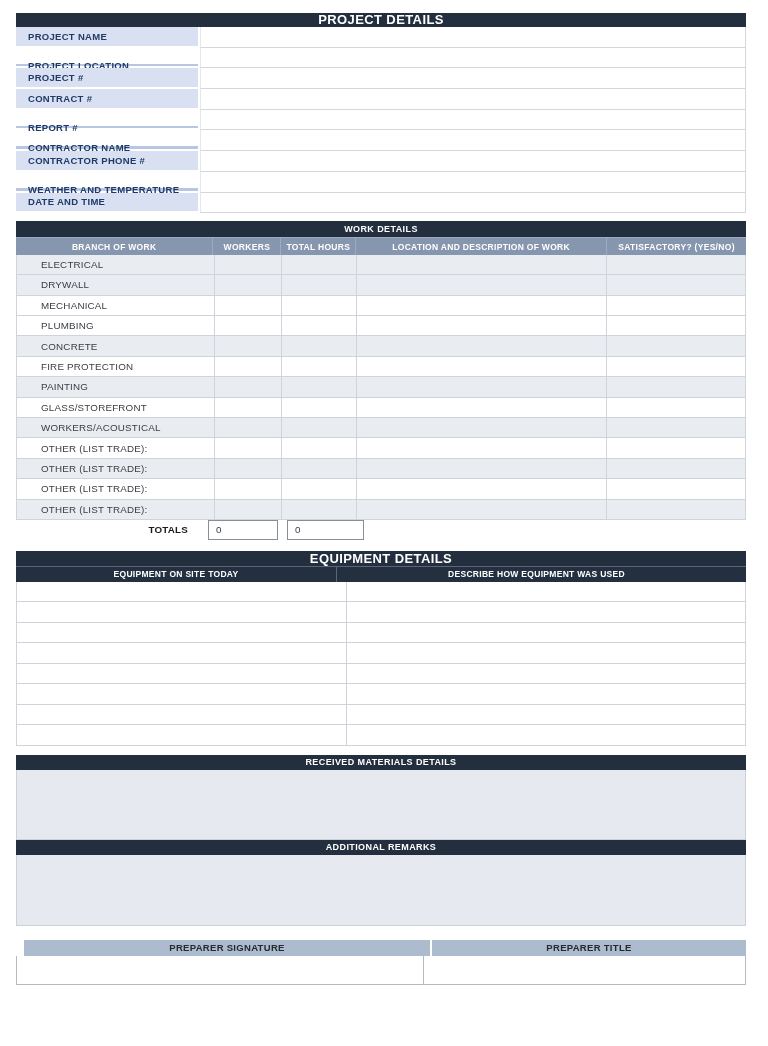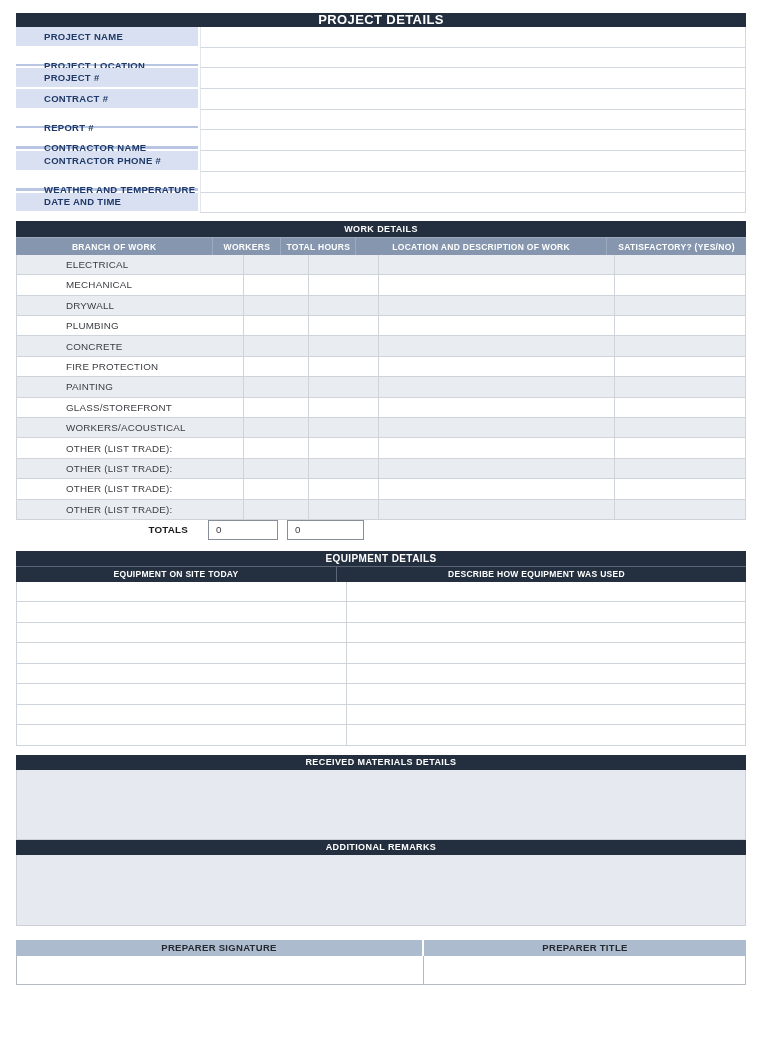--- a/index.html
+++ b/index.html
@@ -4,57 +4,57 @@
 <style>
   html,body{margin:0;padding:0;background:#ffffff;}
   body{width:768px;height:1046px;font-family:"Liberation Sans",sans-serif;-webkit-font-smoothing:antialiased;}
   .page{position:relative;width:768px;height:1046px;overflow:hidden;background:#fff;}
   .title{margin:0;padding:21px 0 0 21px;font-size:17px;line-height:17px;font-weight:bold;color:#58595b;letter-spacing:.2px;}
   .content{margin-left:16px;width:730px;box-sizing:border-box;}
   .bar{background:#232e3e;color:#fff;font-weight:bold;text-align:center;letter-spacing:.4px;}
   .pd{margin-top:13px;}
   .pd-bar{height:14px;line-height:14px;font-size:13px;}
   .pd-row{display:flex;height:20.7px;}
-  .pd-label{width:182px;box-sizing:border-box;border-bottom:2px solid #fff;display:flex;align-items:center;padding-left:28px;font-size:9.5px;font-weight:bold;color:#1f3a68;letter-spacing:.3px;}
+  .pd-label{width:182px;box-sizing:border-box;border-bottom:2px solid #fff;display:flex;align-items:center;padding-left:12px;font-size:9.5px;font-weight:bold;color:#1f3a68;letter-spacing:.3px;}
   .pd-label.light{background:#d9e0f1;}
   .pd-label.dark{background:#b8c6e4;margin-top:16px;}
   .pd-value{flex:1;box-sizing:border-box;background:#fff;border-right:1px solid #d3d8df;border-bottom:1px solid #d3d8df;border-left:1px solid #e4e7ec;margin-left:2px;}
   .pd-row:first-of-type .pd-value{border-top:1px solid #d3d8df;}
   .wd{margin-top:8px;}
   .wd-bar{height:16px;line-height:16px;font-size:9px;}
   .wd-colhdr{display:flex;height:17.7px;background:#8596ae;}
   .wd-colhdr .hc{box-sizing:border-box;display:flex;align-items:center;justify-content:center;color:#fff;font-weight:bold;font-size:8.5px;letter-spacing:.3px;border-right:1px solid #9dabbf;border-top:1px solid #9dabbf;text-align:center;}
   .wd-colhdr .hc:last-child{border-right:none;}
   .c1{width:203px;} .c2{width:70px;} .c3{width:77px;} .c4{width:258px;} .c5{width:143px;}
   .wd-row{display:flex;height:20.4px;box-sizing:border-box;border-bottom:1px solid #cfd4db;border-left:1px solid #cfd4db;}
   .wd-row.gray{background:#e9ecf1;}
   .wd-row.white{background:#ffffff;}
   .wd-c{box-sizing:border-box;border-right:1px solid #cfd4db;display:flex;align-items:center;}
-  .wd-branch{padding-left:8px;font-size:9.8px;color:#3a3d42;letter-spacing:.2px;margin-left:41px;}
+  .wd-branch{padding-left:24px;font-size:9.8px;color:#3a3d42;letter-spacing:.2px;}
   .totals-row{display:flex;height:20px;gap:10px;}
   .totals-label{width:182px;box-sizing:border-box;display:flex;align-items:center;justify-content:flex-end;padding-right:10px;font-size:9.8px;font-weight:bold;color:#1a1a1a;letter-spacing:.2px;}
   .totals-cell{box-sizing:border-box;border:1px solid #878e99;background:#fff;display:flex;align-items:center;padding-left:7px;font-size:9.8px;color:#3a3d42;}
   .totals-cell.tc2{margin-left:-1px;}
   .eq{margin-top:11px;}
-  .eq-bar{height:15px;line-height:15px;font-size:10px;text-align:center;}
+  .eq-bar{height:15px;line-height:15px;font-size:13px;text-align:center;}
   .eq-colhdr{display:flex;height:15px;background:#243040;border-top:1px solid #5a6577;}
   .eq-colhdr .hc{box-sizing:border-box;display:flex;align-items:center;justify-content:center;color:#fff;font-weight:bold;font-size:8.5px;letter-spacing:.3px;}
   .eqc1{width:321px;border-right:1px solid #5a6577;} .eqc2{width:399px;}
   .eq-row{display:flex;height:20.5px;box-sizing:border-box;background:#fff;border-bottom:1px solid #cfd4db;border-left:1px solid #cfd4db;border-right:1px solid #cfd4db;}
   .eq-cell1{width:330px;box-sizing:border-box;border-right:1px solid #cfd4db;}
   .eq-cell2{flex:1;}
   .rm{margin-top:9px;}
   .rm-bar,.ar-bar{height:15px;line-height:15px;font-size:9px;}
   .fill-body{box-sizing:border-box;background:#e6eaf0;border-left:1px solid #ccd1d8;border-right:1px solid #ccd1d8;border-bottom:1px solid #ccd1d8;}
   .rm-body{height:70px;}
   .ar-body{height:71px;}
   .prep{margin-top:14px;}
   .prep-hdr{display:flex;height:16px;}
   .prep-hc{box-sizing:border-box;background:#adbbce;display:flex;align-items:center;justify-content:center;font-size:9.5px;font-weight:bold;color:#24282f;letter-spacing:.3px;}
-  .prep-hc1{width:408px;border-right:2px solid #fff;}
+  .prep-hc1{width:408px;border-right:2px solid #fff;margin-left:8px;}
   .prep-hc2{flex:1;}
   .prep-body{display:flex;height:29px;box-sizing:border-box;border:1px solid #b6bbc2;border-top:none;}
   .prep-cell1{width:407px;box-sizing:border-box;border-right:1px solid #b6bbc2;background:#fff;}
   .prep-cell2{flex:1;background:#fff;}
 </style>
 </head>
 <body>
 
 <div class="page">
 
@@ -109,29 +109,29 @@
       <div class="hc c5">SATISFACTORY? (YES/NO)</div>
     </div>
 
     <div class="wd-row gray">
       <div class="wd-c c1 wd-branch">ELECTRICAL</div>
       <div class="wd-c c2"></div>
       <div class="wd-c c3"></div>
       <div class="wd-c c4"></div>
       <div class="wd-c c5"></div>
     </div>
+    <div class="wd-row gray">
+      <div class="wd-c c1 wd-branch">DRYWALL</div>
+      <div class="wd-c c2"></div>
+      <div class="wd-c c3"></div>
+      <div class="wd-c c4"></div>
+      <div class="wd-c c5"></div>
+    </div>
     <div class="wd-row white">
       <div class="wd-c c1 wd-branch">MECHANICAL</div>
-      <div class="wd-c c2"></div>
-      <div class="wd-c c3"></div>
-      <div class="wd-c c4"></div>
-      <div class="wd-c c5"></div>
-    </div>
-    <div class="wd-row gray">
-      <div class="wd-c c1 wd-branch">DRYWALL</div>
       <div class="wd-c c2"></div>
       <div class="wd-c c3"></div>
       <div class="wd-c c4"></div>
       <div class="wd-c c5"></div>
     </div>
     <div class="wd-row white">
       <div class="wd-c c1 wd-branch">PLUMBING</div>
       <div class="wd-c c2"></div>
       <div class="wd-c c3"></div>
       <div class="wd-c c4"></div>

